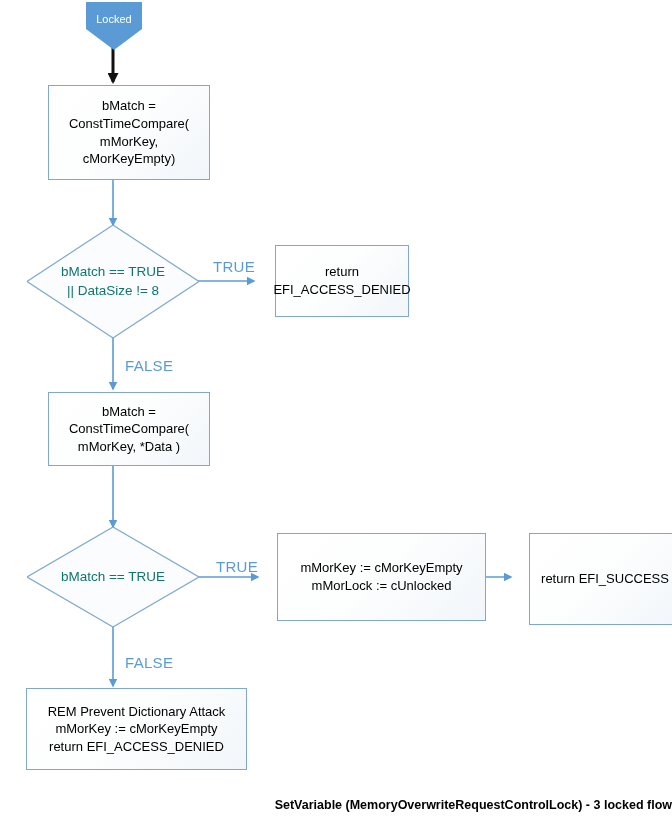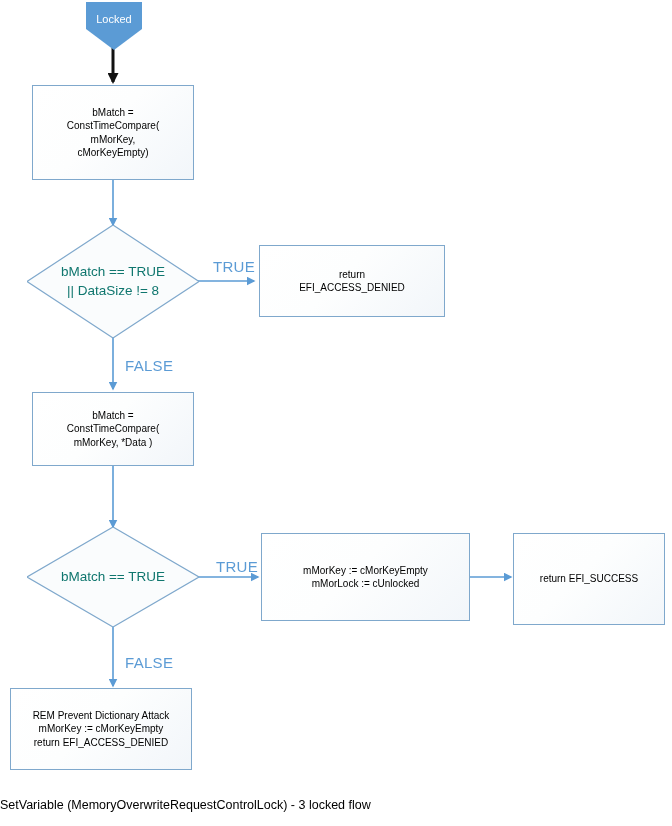--- a/index.html
+++ b/index.html
@@ -38,24 +38,25 @@
     display: flex;
     align-items: center;
     justify-content: center;
     text-align: center;
   }
 
   
   .box {
     border: 1px solid #7fa8cc;
     background: linear-gradient(135deg, #ffffff 0%, #fdfefe 45%, #f2f6fa 100%);
-    font-size: 10px;
+    font-size: 13px;
     line-height: 1.35;
     color: #000000;
     padding: 4px 8px;
+    margin-left: 16px;
   }
 
   
   .diamond {
     background: transparent;
     border: none;
   }
   .diamond svg {
     position: absolute;
     left: 0; top: 0;
@@ -99,23 +100,23 @@
     letter-spacing: 0.3px;
     white-space: nowrap;
   }
 
   
   #caption {
     position: absolute;
     left: 0;
     top: 798px;
     width: 672px;
-    text-align: left;
+    text-align: right;
     font-size: 12.5px;
-    font-weight: normal;
+    font-weight: bold;
     color: #000000;
   }
 
   .multiline { white-space: pre-line; }
 </style>
 </head>
 <body>
 
 <div id="canvas">
 
@@ -164,21 +165,21 @@
     <svg viewBox="0 0 172 113" preserveAspectRatio="none" xmlns="http://www.w3.org/2000/svg">
       <polygon points="86,0 172,56.5 86,113 0,56.5" fill="#fafcfd" stroke="#7fa8cc" stroke-width="1.2"></polygon>
     </svg>
     <span class="dlabel">bMatch == TRUE
 || DataSize != 8</span>
   </div>
 
   <span class="edge-label" style="left:213px; top:258px;">TRUE</span>
   <span class="edge-label" style="left:125px; top:357px;">FALSE</span>
 
-  <div class="node box multiline" style="left:259px; top:245px; width:186px; height:72px;">
+  <div class="node box multiline" style="left:259px; top:245px; width:134px; height:72px;">
     <span>return
 EFI_ACCESS_DENIED</span>
   </div>
 
   <div class="node box multiline" style="left:32px; top:392px; width:162px; height:74px;">
     <span>bMatch =
 ConstTimeCompare(
 mMorKey, *Data )</span>
   </div>
 
@@ -194,21 +195,21 @@
 
   <div class="node box multiline" style="left:261px; top:533px; width:209px; height:88px;">
     <span>mMorKey := cMorKeyEmpty
 mMorLock := cUnlocked</span>
   </div>
 
   <div class="node box" style="left:513px; top:533px; width:152px; height:92px;">
     <span>return EFI_SUCCESS</span>
   </div>
 
-  <div class="node box multiline" style="left:10px; top:688px; width:182px; height:82px;">
+  <div class="node box multiline" style="left:10px; top:688px; width:221px; height:82px;">
     <span>REM Prevent Dictionary Attack
 mMorKey := cMorKeyEmpty
 return EFI_ACCESS_DENIED</span>
   </div>
 
   <div id="caption">SetVariable (MemoryOverwriteRequestControlLock) - 3 locked flow</div>
 
 </div>
 
 </body></html>

